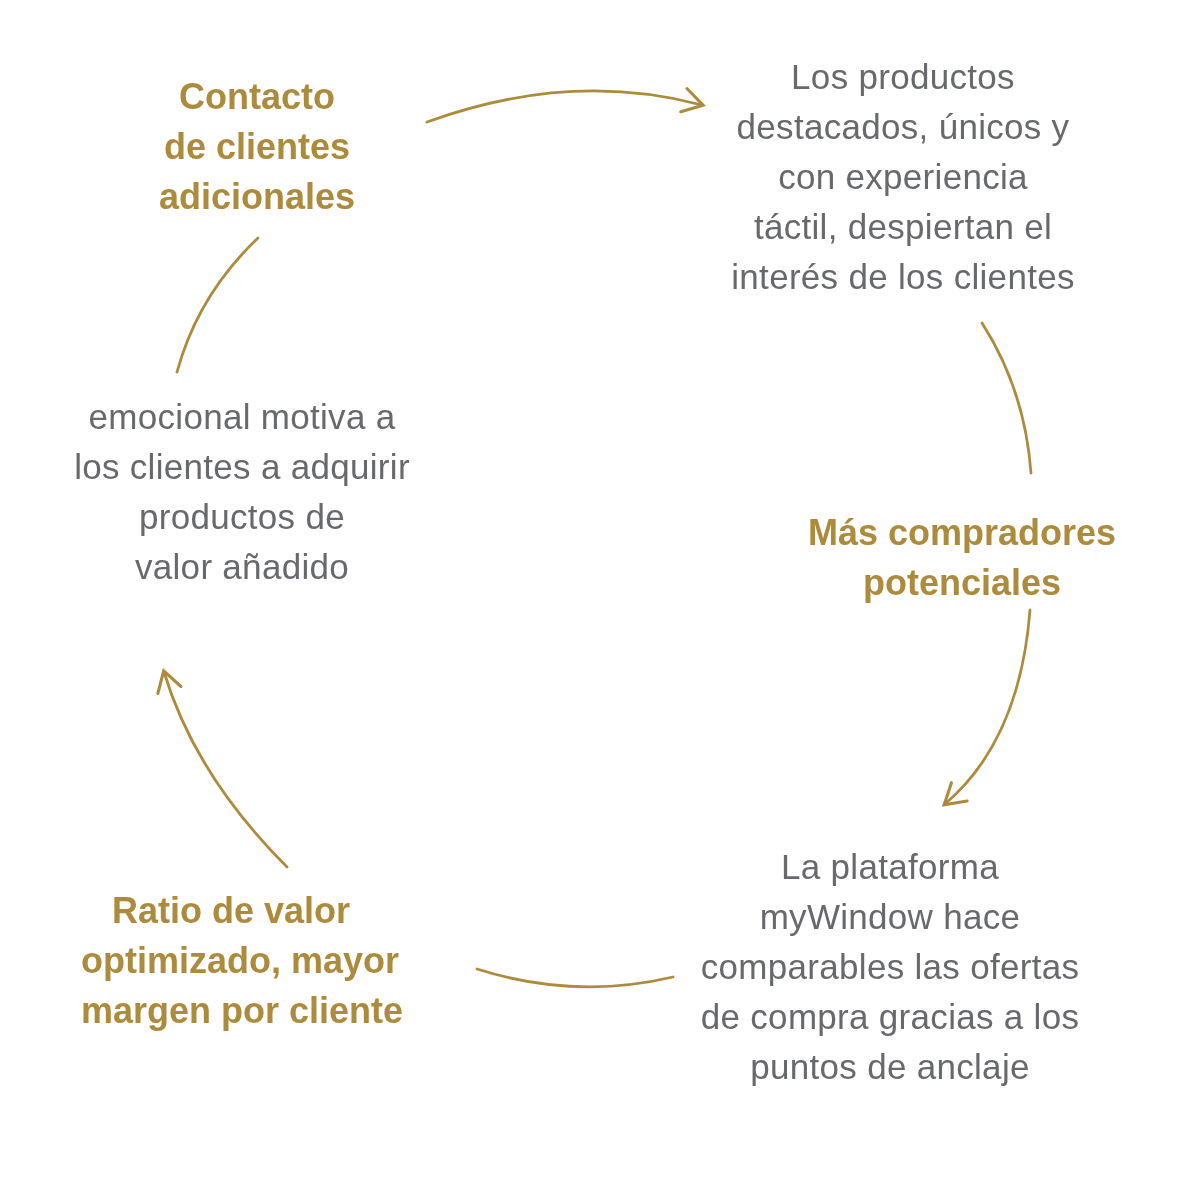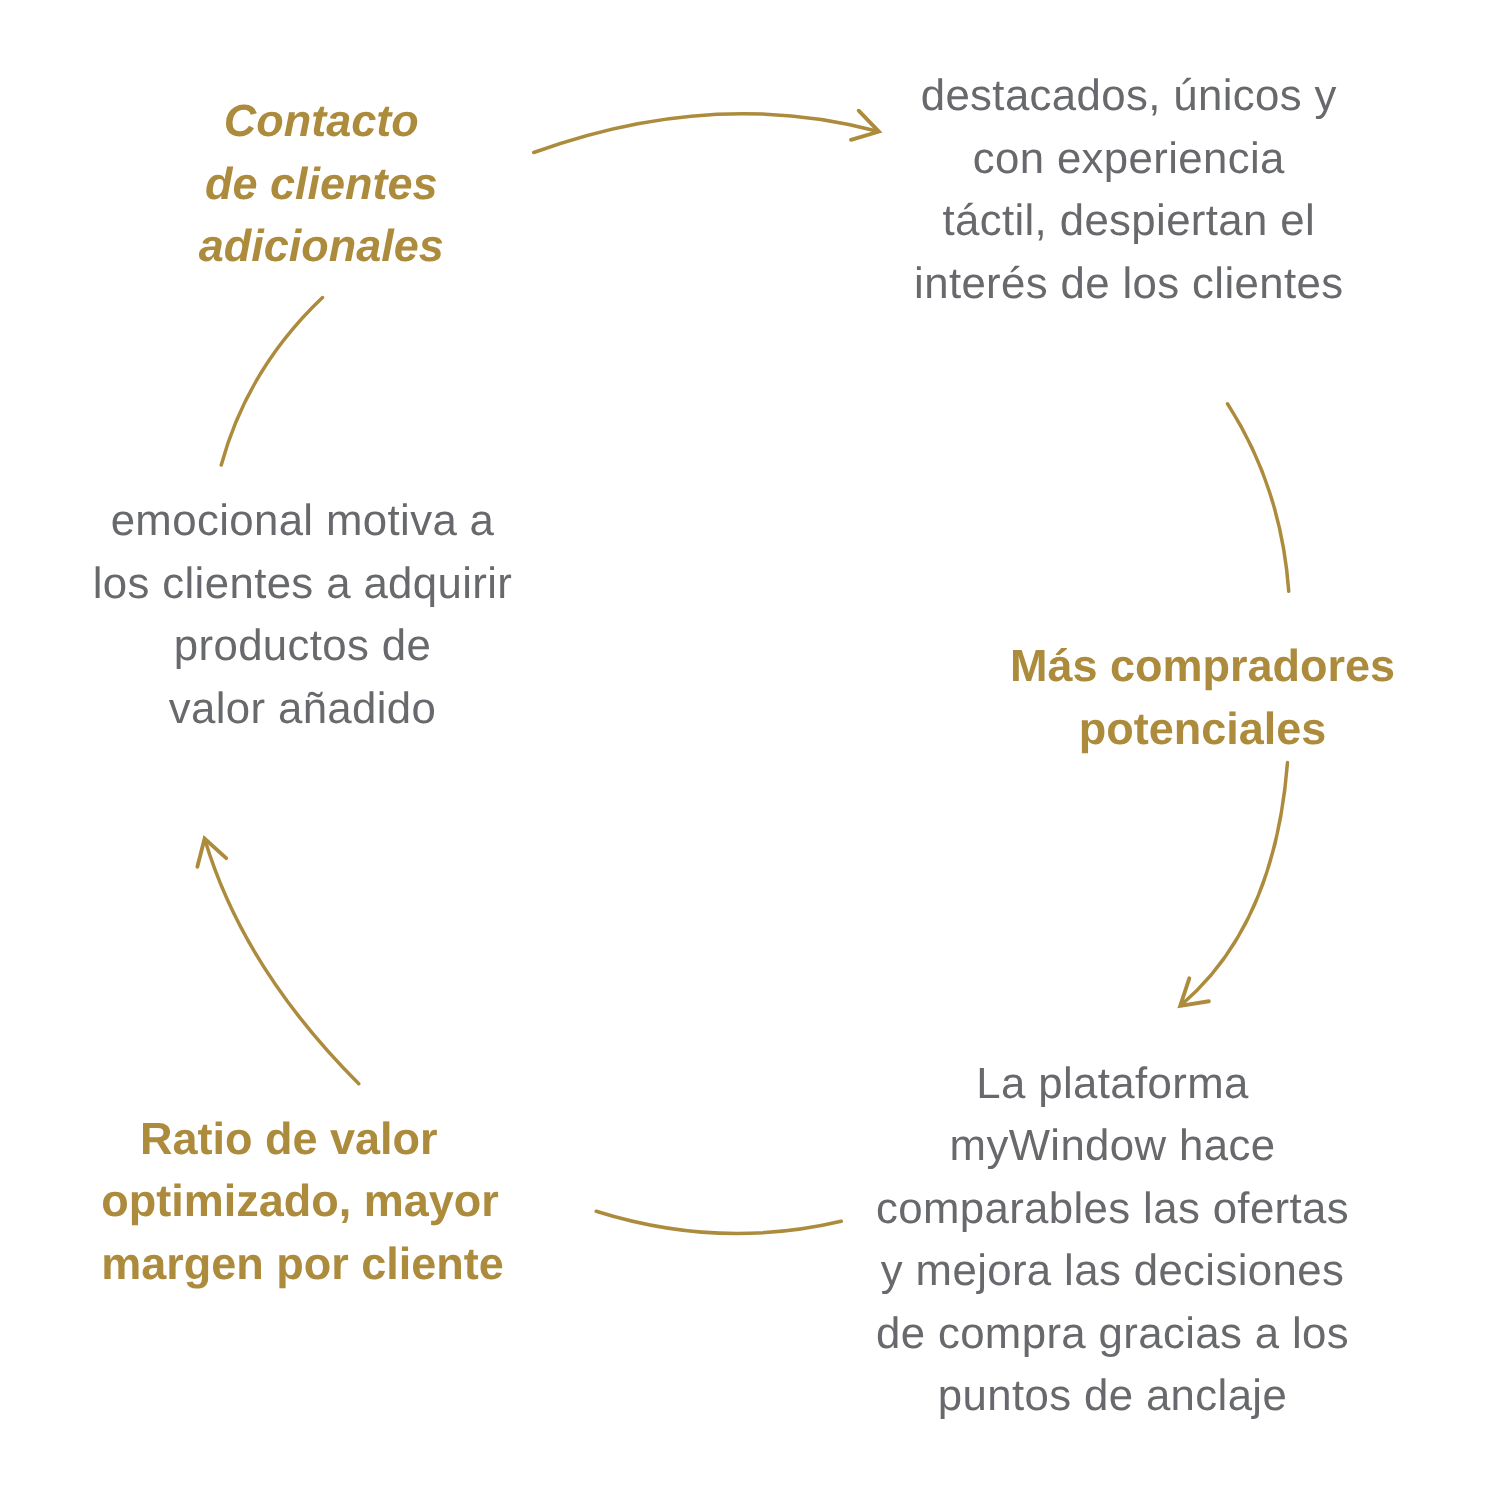--- a/index.html
+++ b/index.html
@@ -41,21 +41,21 @@
     font-size: 36px;
     font-weight: 700;
   }
   .node.description {
     color: var(--gray, #68696c);
     font-size: 35px;
     font-weight: 300;
     letter-spacing: 0.3px;
   }
   
-  .pos-contacto    { left:  97px; top:  72px; width: 320px; font-style: italic; }
+  .pos-contacto    { left:  97px; top:  72px; width: 320px; }
   .pos-productos   { left: 703px; top:  52px; width: 400px; }
   .pos-compradores { left: 782px; top: 508px; width: 360px; }
   .pos-plataforma  { left: 690px; top: 842px; width: 400px; text-align: center; }
   .pos-ratio       { left:  81px; top: 886px; width: 300px; }
   .pos-compra      { left:  42px; top: 392px; width: 400px; }
 </style>
 </head>
 <body>
 
 <div class="canvas" style="--accent: #ac8b3c; --gray: #68696c; background: rgb(255, 255, 255);">
@@ -80,36 +80,36 @@
     <path class="arc" d="M 177 372 Q 198 295 258 238"></path>
   </svg>
 
   <div class="node highlight pos-contacto">
     <span class="line">Contacto</span>
     <span class="line">de clientes</span>
     <span class="line">adicionales</span>
   </div>
 
   <div class="node description pos-productos">
+    <span class="line">Los productos</span>
     <span class="line">destacados, únicos y</span>
     <span class="line">con experiencia</span>
     <span class="line">táctil, despiertan el</span>
     <span class="line">interés de los clientes</span>
   </div>
 
   <div class="node highlight pos-compradores">
     <span class="line">Más compradores</span>
     <span class="line">potenciales</span>
   </div>
 
   <div class="node description pos-plataforma">
     <span class="line">La plataforma</span>
     <span class="line">myWindow hace</span>
     <span class="line">comparables las ofertas</span>
-    <span class="line">y mejora las decisiones</span>
     <span class="line">de compra gracias a los</span>
     <span class="line">puntos de anclaje</span>
   </div>
 
   <div class="node highlight pos-ratio">
     <span class="line">Ratio de valor</span>
     <span class="line">optimizado, mayor</span>
     <span class="line">margen por cliente</span>
   </div>
 

